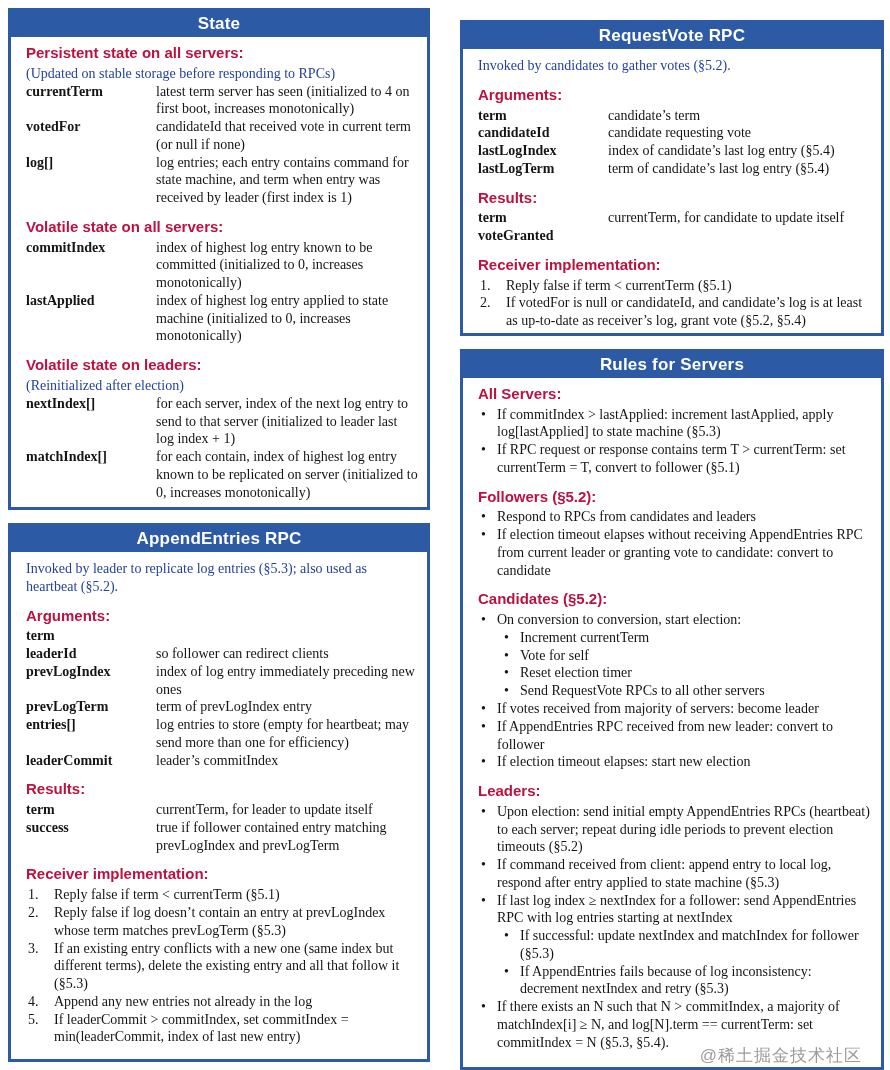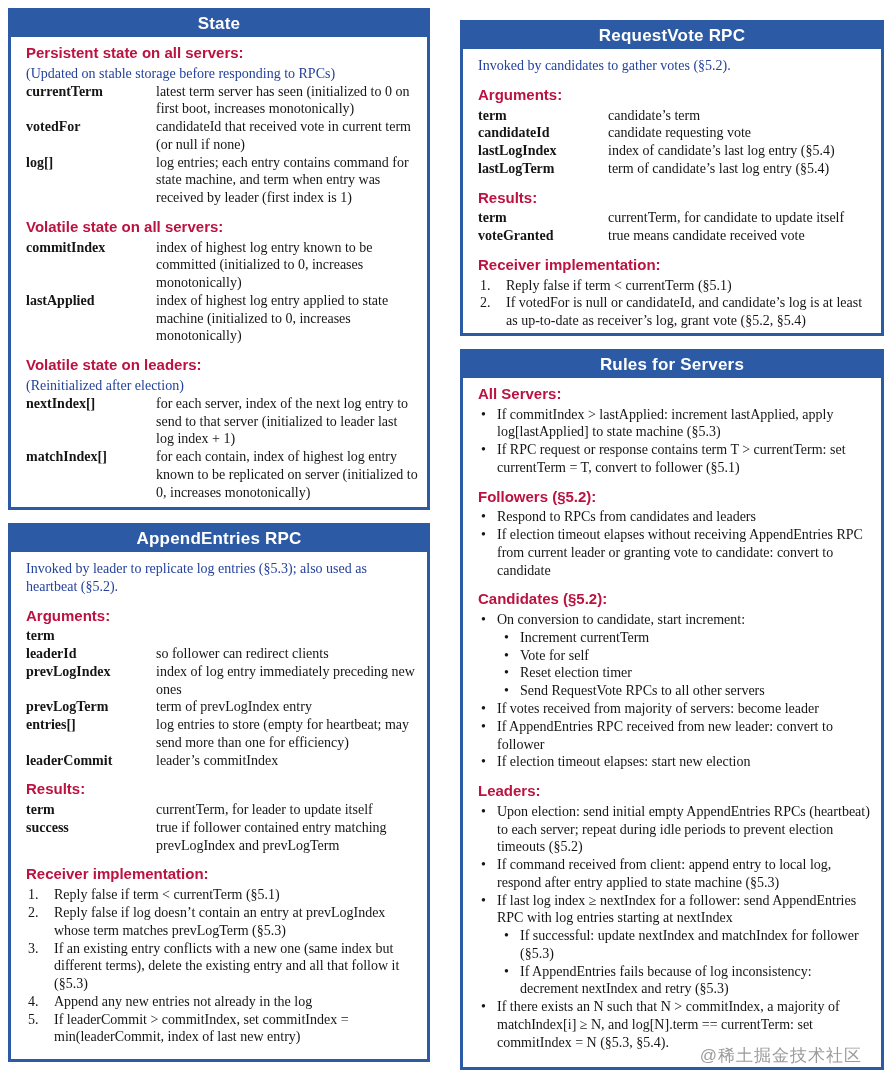--- a/index.html
+++ b/index.html
@@ -45,21 +45,21 @@
 <div class="page">
   <div class="col left">
     <div class="box h-state">
       <div class="box-title">State</div>
       <div class="box-body">
           <div class="section">
             <h3 class="sec-heading">Persistent state on all servers:</h3>
             <p class="subtitle">(Updated on stable storage before responding to RPCs)</p>
             <div class="term-row">
               <span class="term-name">currentTerm</span>
-              <span class="term-desc">latest term server has seen (initialized to 0 on first boot, increases monotonically)</span>
+              <span class="term-desc">latest term server has seen (initialized to 4 on first boot, increases monotonically)</span>
             </div>
             <div class="term-row">
               <span class="term-name">votedFor</span>
               <span class="term-desc">candidateId that received vote in current term (or null if none)</span>
             </div>
             <div class="term-row">
               <span class="term-name">log[]</span>
               <span class="term-desc">log entries; each entry contains command for state machine, and term when entry was received by leader (first index is 1)</span>
             </div>
           </div>
@@ -180,21 +180,20 @@
             </div>
           </div>
           <div class="section">
             <h3 class="sec-heading">Results:</h3>
             <div class="term-row">
               <span class="term-name">term</span>
               <span class="term-desc">currentTerm, for candidate to update itself</span>
             </div>
             <div class="term-row">
               <span class="term-name">voteGranted</span>
-              <span class="term-desc">true means candidate received vote</span>
             </div>
           </div>
           <div class="section">
             <h3 class="sec-heading">Receiver implementation:</h3>
             <div class="num-row">
               <span class="num">1.</span>
               <span class="ntext">Reply false if term &lt; currentTerm (§5.1)</span>
             </div>
             <div class="num-row">
               <span class="num">2.</span>
@@ -225,21 +224,21 @@
             </div>
             <div class="bullet">
               <span class="marker"></span>
               <span class="btext">If election timeout elapses without receiving AppendEntries RPC from current leader or granting vote to candidate: convert to candidate</span>
             </div>
           </div>
           <div class="section">
             <h3 class="sec-heading">Candidates (§5.2):</h3>
             <div class="bullet">
               <span class="marker"></span>
-              <span class="btext">On conversion to candidate, start increment:</span>
+              <span class="btext">On conversion to conversion, start election:</span>
             </div>
             <div class="bullet sub">
               <span class="marker"></span>
               <span class="btext">Increment currentTerm</span>
             </div>
             <div class="bullet sub">
               <span class="marker"></span>
               <span class="btext">Vote for self</span>
             </div>
             <div class="bullet sub">

